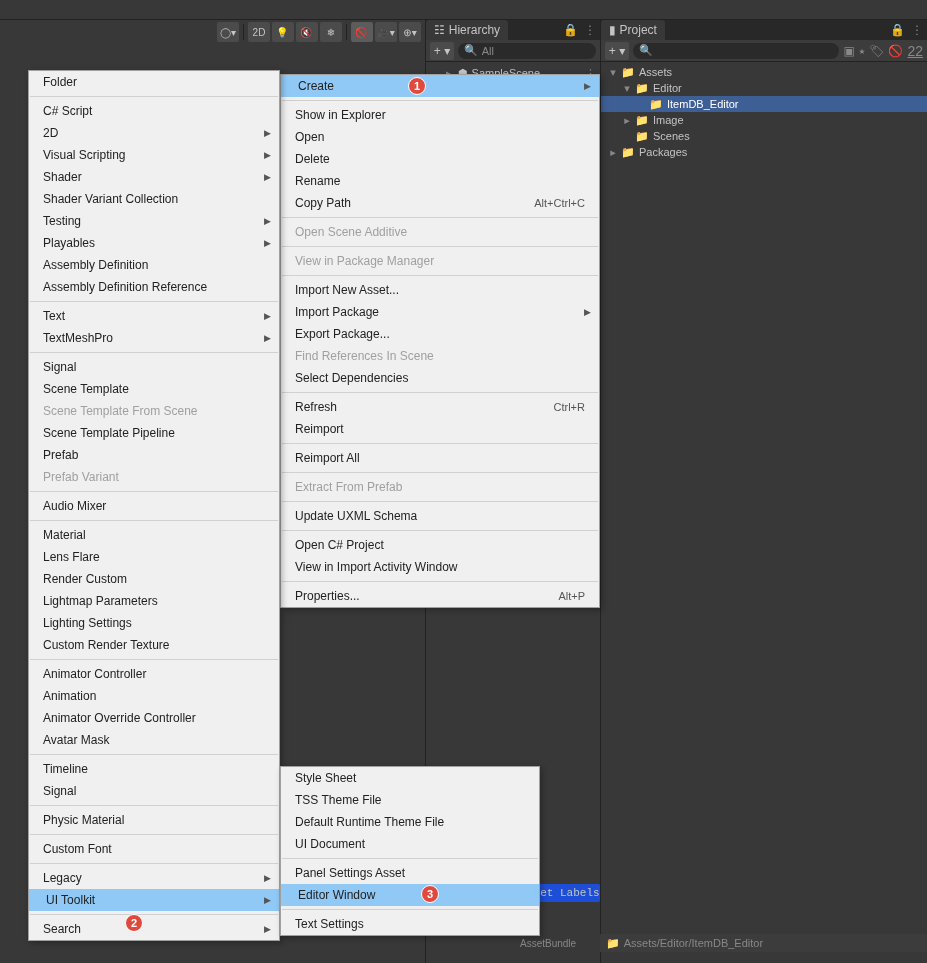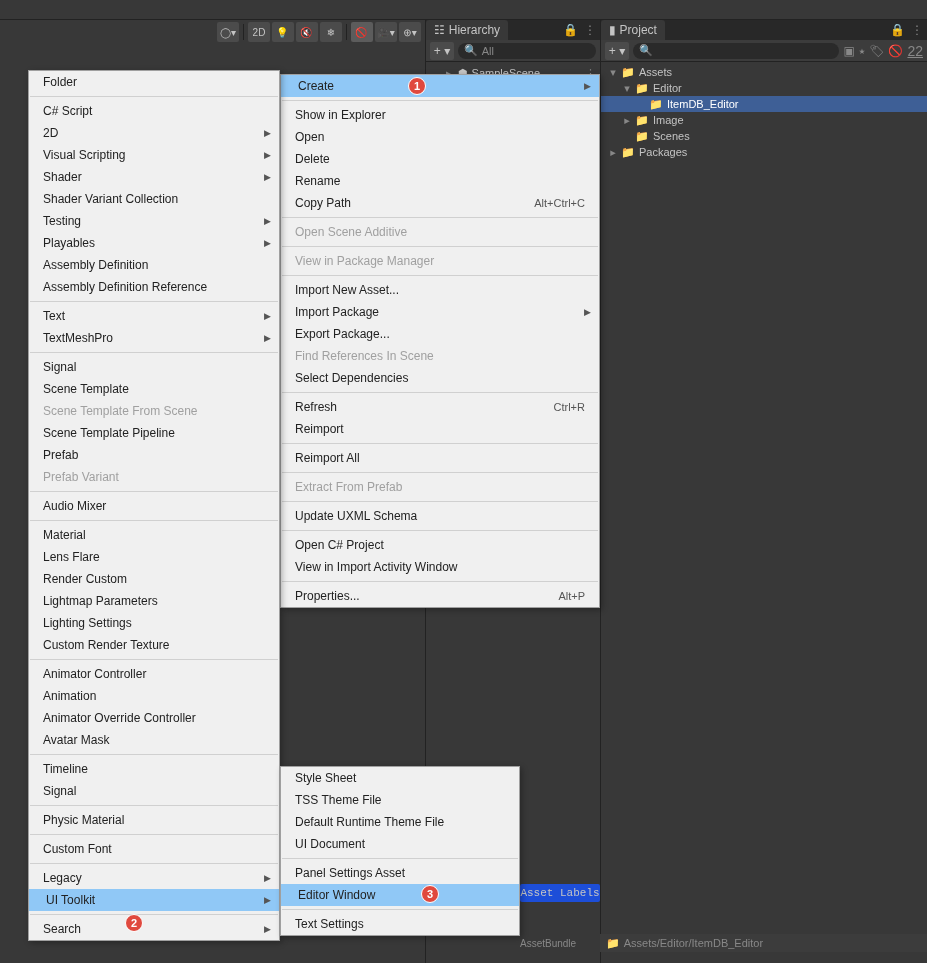--- a/index.html
+++ b/index.html
@@ -51,21 +51,21 @@
   .mitem.hi { background: #90c8f6; padding-left: 17px; }
   .mitem.dis { color: #a0a0a0; }
   .mitem .arrow-r { position: absolute; right: 8px; font-size: 9px; color: #555; }
   .mitem .shortcut { position: absolute; right: 14px; color: #555; font-size: 11px; }
   .msep { height: 1px; background: #d0d0d0; margin: 3px 1px; }
 
   .badge { position: absolute; width: 18px; height: 18px; border-radius: 50%; background: #e0493e; color: #fff; font-size: 11px; font-weight: bold; display: flex; align-items: center; justify-content: center; z-index: 100; border: 1px solid #fff; }
 
   .menu1 { left: 280px; top: 74px; width: 320px; }
   .menu2 { left: 28px; top: 70px; width: 252px; }
-  .menu3 { left: 280px; top: 766px; width: 240px; }
+  .menu3 { left: 280px; top: 766px; width: 260px; }
 </style>
 </head>
 <body>
 
 <div class="top-strip"></div>
 
 <div class="toolbar">
   <div class="btn">◯▾</div>
   <div class="sep"></div>
   <div class="btn">2D</div>

